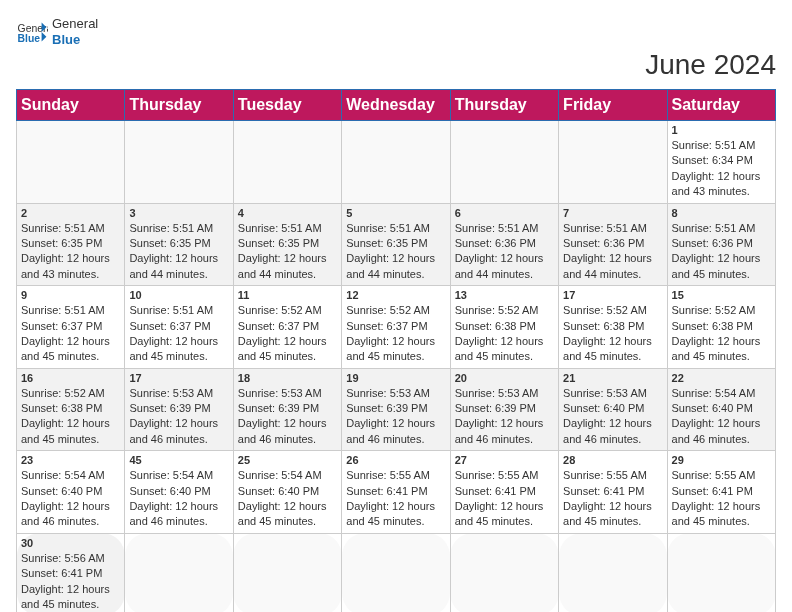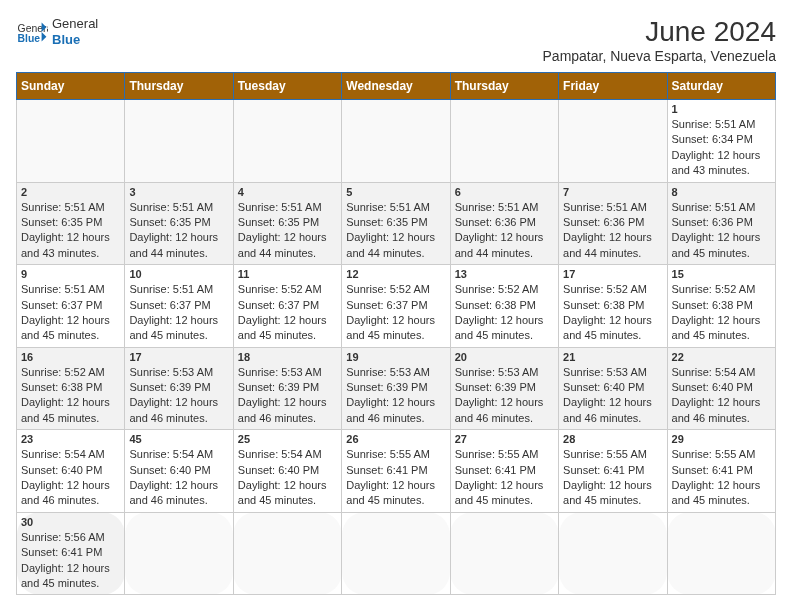--- a/index.html
+++ b/index.html
@@ -20,39 +20,40 @@
       display: flex;
       align-items: center;
       gap: 4px;
     }
     .logo-icon {
       width: 32px;
       height: 32px;
     }
     .title-area {
       text-align: right;
+      margin-top: 33px;
     }
     .month-title {
       font-size: 28px;
       color: #333;
       font-weight: normal;
     }
     .location-title {
       font-size: 14px;
       color: #333;
     }
     .calendar-table {
       width: 100%;
       border-collapse: collapse;
       border: 1px solid #ccc;
     }
     .calendar-table th {
-      background: #a16207;
+      background: #be185d;
       color: #fff;
-      font-size: 12px;
+      font-size: 16px;
       font-weight: bold;
       padding: 6px 4px;
       text-align: left;
       border: 1px solid #2b6cb0;
     }
     .calendar-table td {
       border: 1px solid #ccc;
       vertical-align: top;
       padding: 3px 4px;
       width: calc(100% / 7);
@@ -96,21 +97,20 @@
       <text x="2" y="33" font-size="13" fill="#1a6fb5" font-weight="bold" font-family="Arial">Blue</text>
       <polygon points="32,8 38,14 32,20 38,26 32,32" fill="#1a6fb5"></polygon>
     </svg>
     <div>
       <div style="font-size:13px;color:#333;line-height:1.2;">General</div>
       <div style="font-size:13px;color:#1a6fb5;font-weight:bold;line-height:1.2;">Blue</div>
     </div>
   </div>
   <div class="title-area">
     <div class="month-title">June 2024</div>
-    <div class="location-title">Pampatar, Nueva Esparta, Venezuela</div>
   </div>
 </div>
 
 <table class="calendar-table">
   <thead>
     <tr>
     <th>Sunday</th>
         <th>Thursday</th>
         <th>Tuesday</th>
         <th>Wednesday</th>

